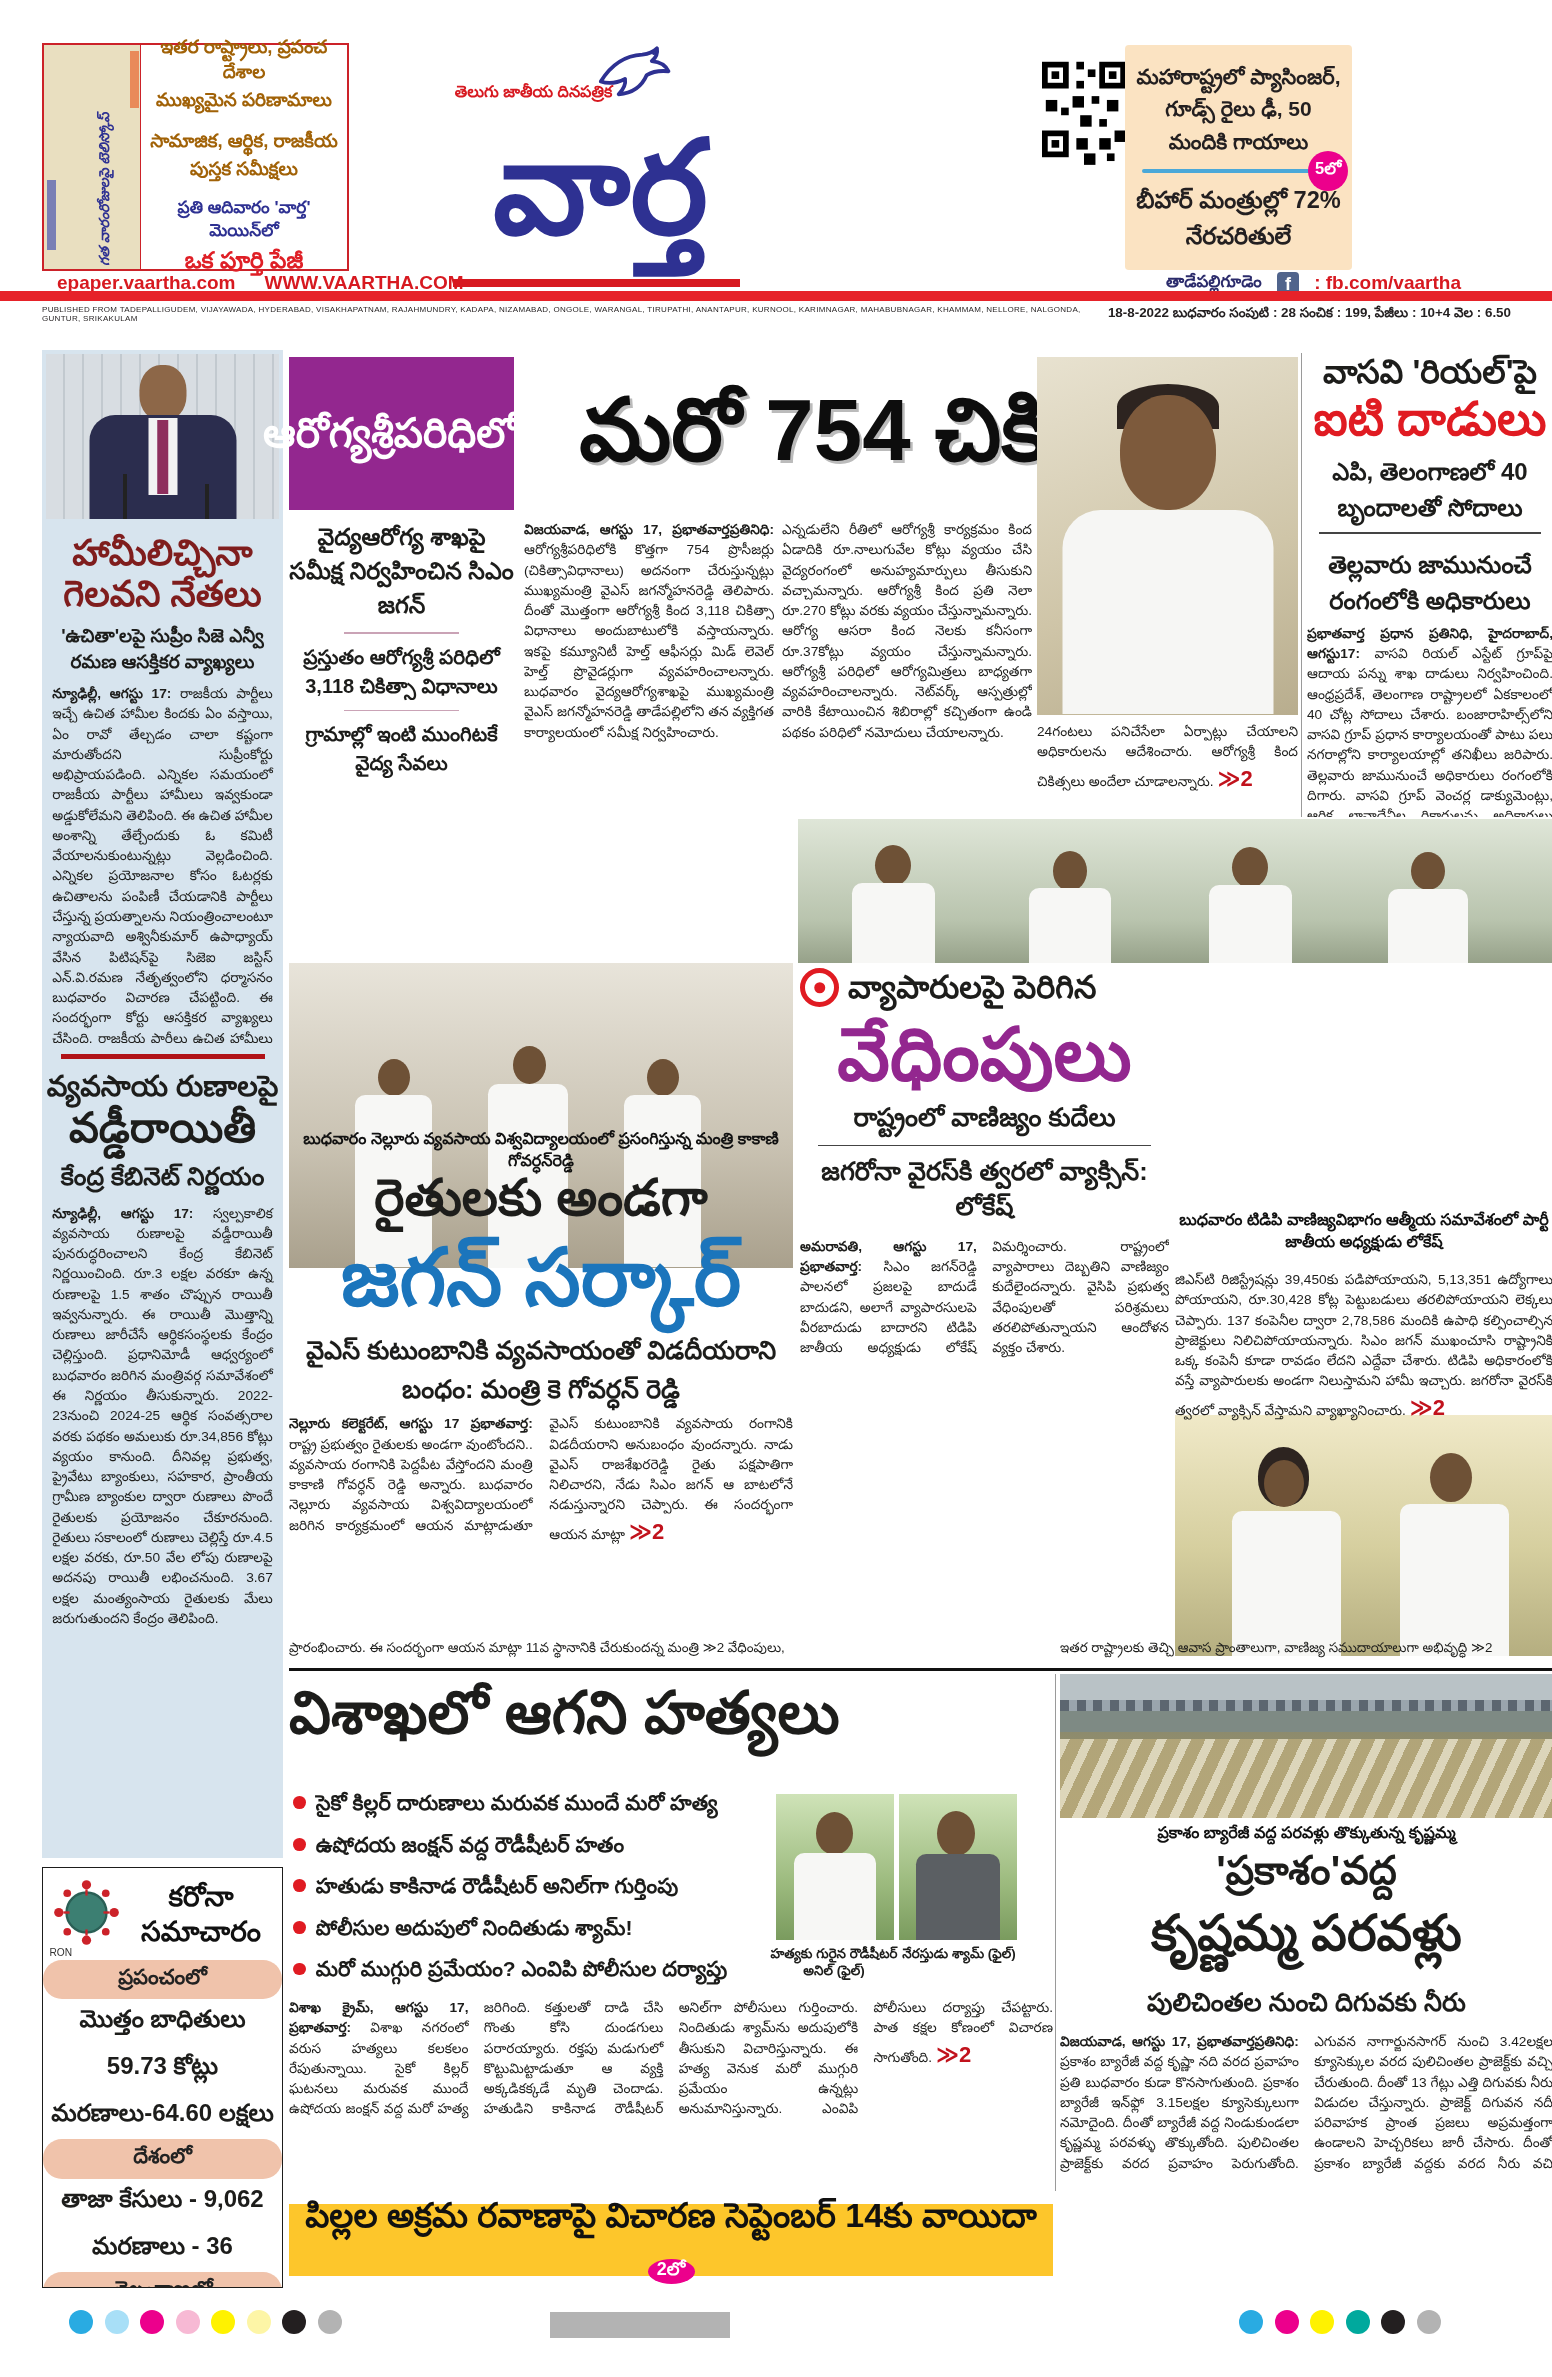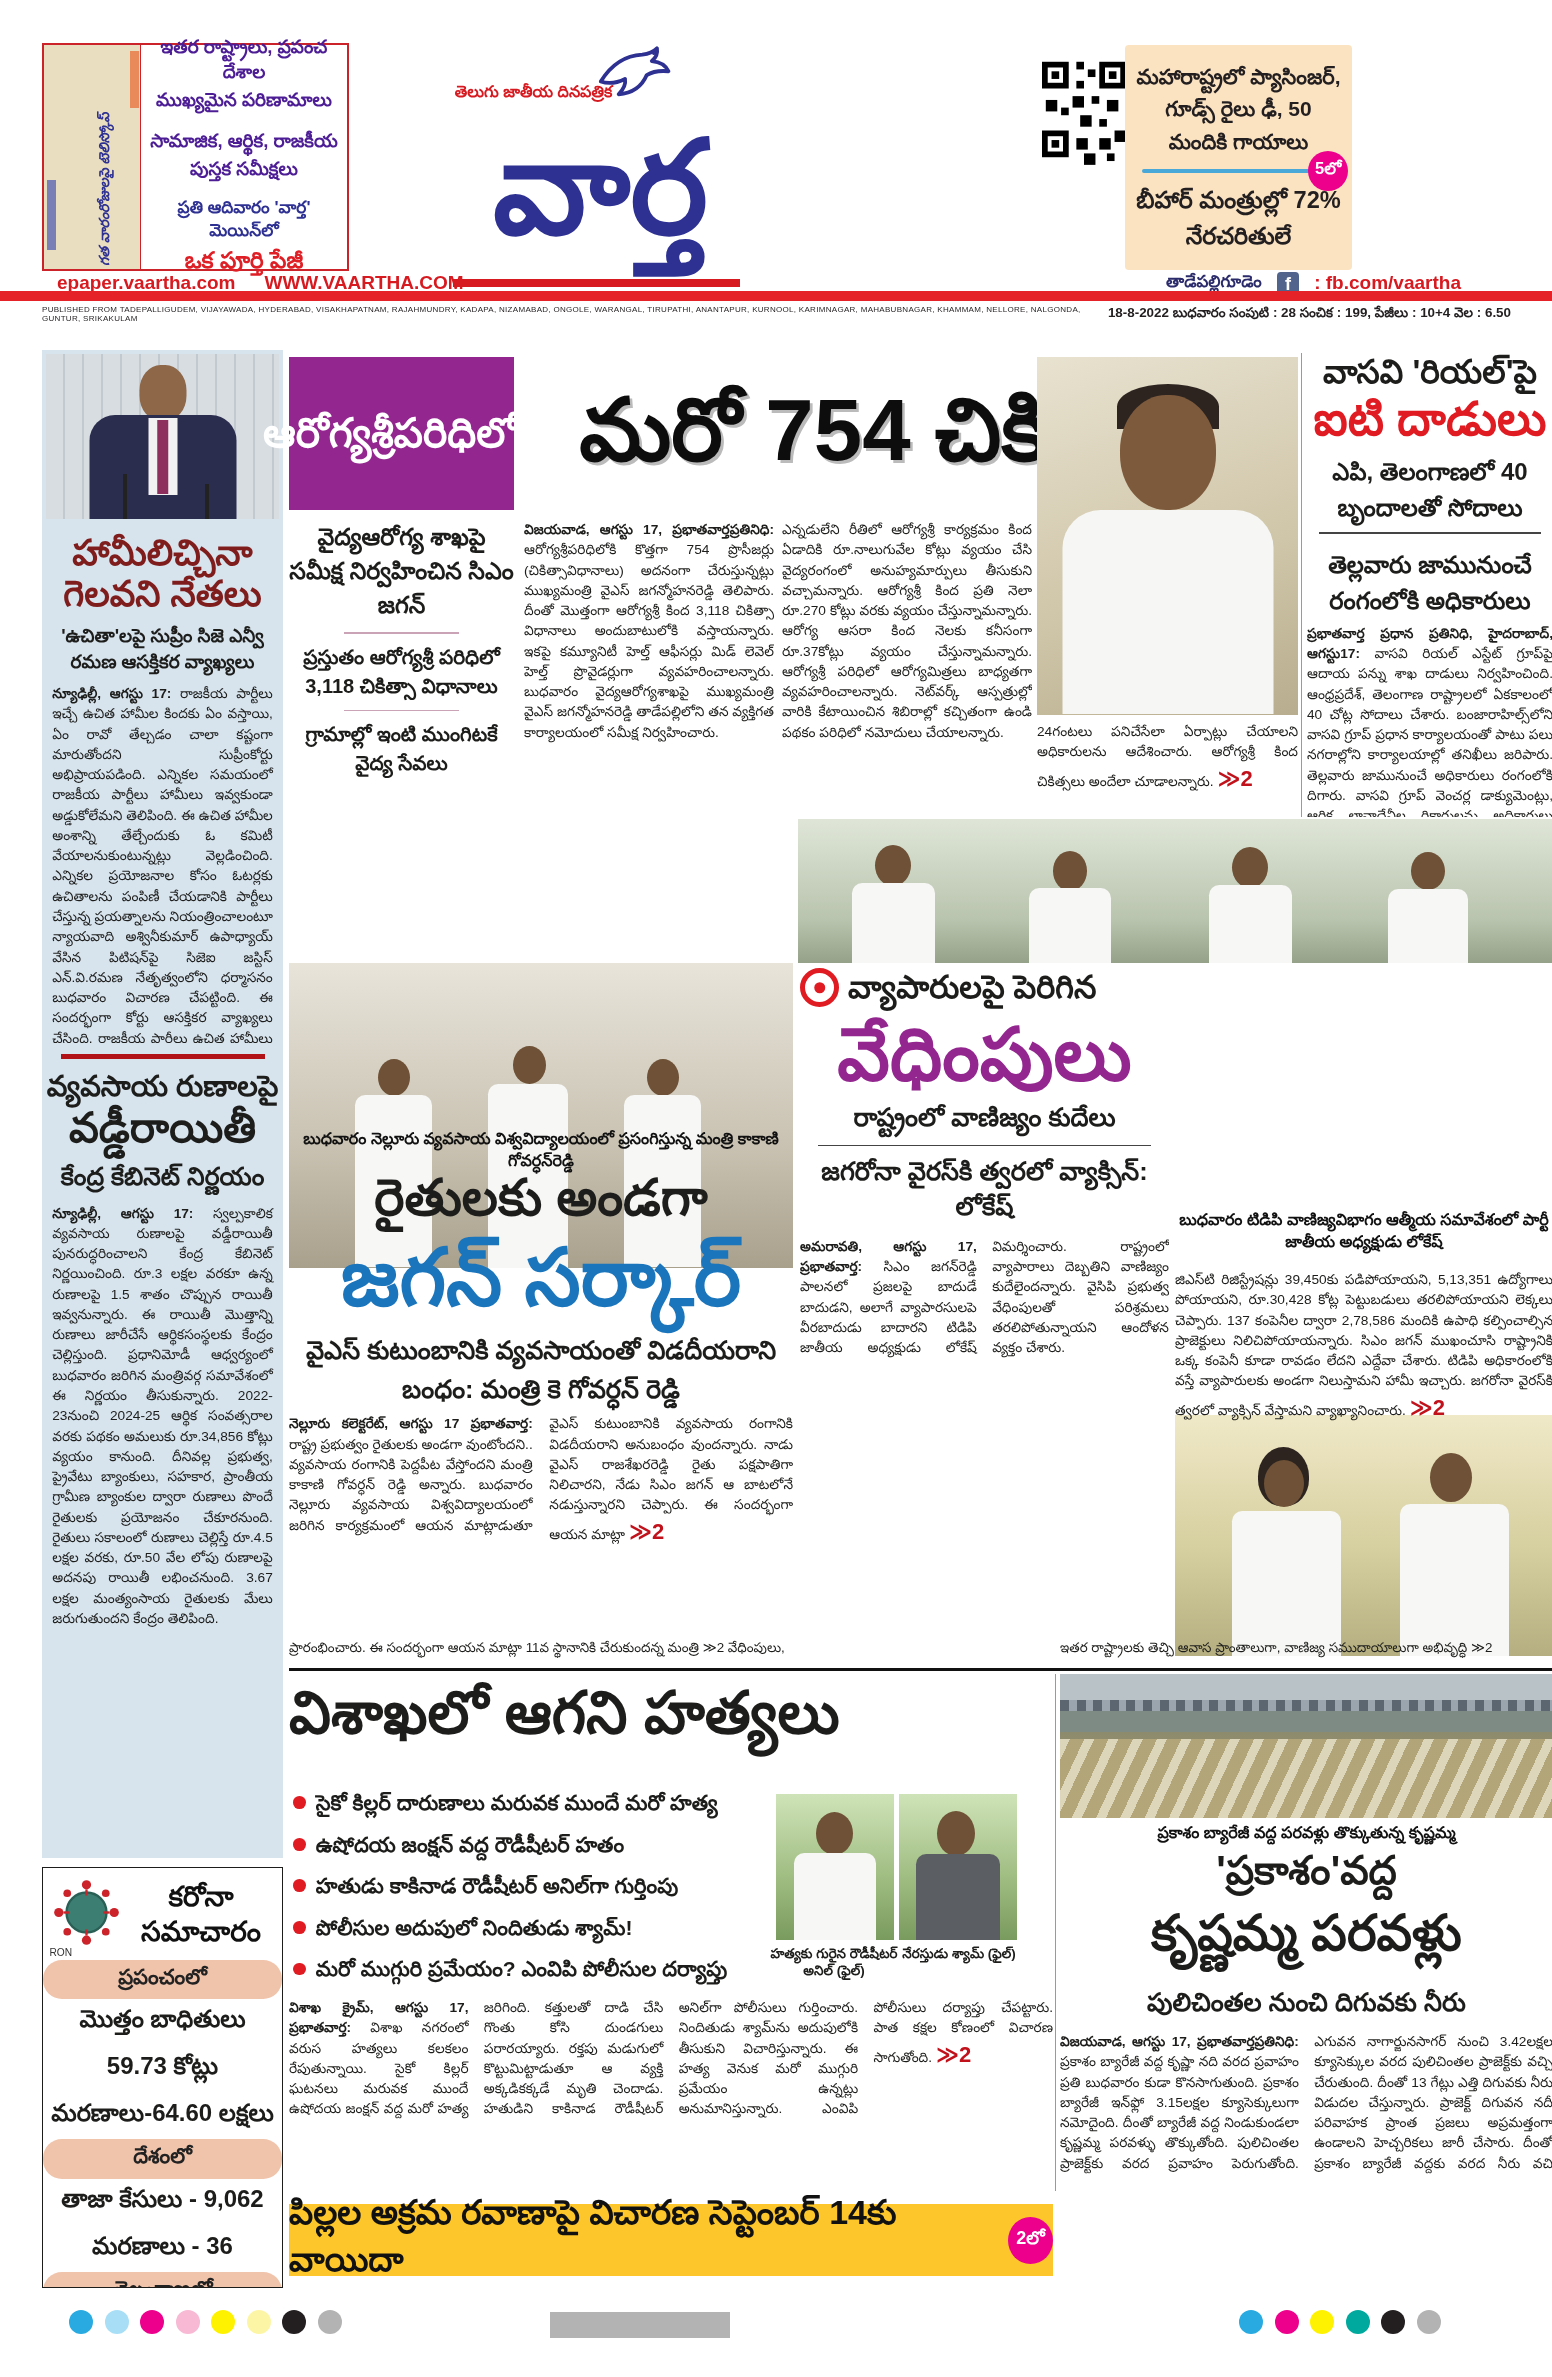--- a/index.html
+++ b/index.html
@@ -12,21 +12,21 @@
   
   .promo-box{left:42px;top:43px;width:303px;height:224px;border:2.6px solid #cc2229;display:flex;background:#fff;}
   .promo-left{width:96px;background:#e9dfc0;position:relative;overflow:hidden;border-right:1.9px solid #cc2229;}
   .promo-vtitle{position:absolute;left:11.5px;bottom:3.8px;transform:rotate(-90deg);transform-origin:left bottom;
       font-size:40px;font-weight:900;color:#df1f26;white-space:nowrap;letter-spacing:1.3px;}
   .promo-vsub{position:absolute;left:72px;bottom:2.6px;transform:rotate(-90deg);transform-origin:left bottom;
       font-size:14px;font-weight:bold;color:#2e3192;white-space:nowrap;font-style:italic;}
   .promo-deco1{position:absolute;right:1.3px;top:6.4px;width:9px;height:57px;background:#e98a5a;}
   .promo-deco2{position:absolute;left:2.6px;bottom:19px;width:9px;height:70px;background:#7a7fb5;}
   .promo-right{flex:1;display:flex;flex-direction:column;justify-content:center;align-items:center;padding:6.4px 5.1px;gap:3.8px;}
-  .promo-green{color:#4c1d95;font-weight:bold;font-size:18.5px;text-align:center;line-height:1.35;}
+  .promo-green{color:#a16207;font-weight:bold;font-size:18.5px;text-align:center;line-height:1.35;}
   .promo-div{width:128px;height:1.9px;background:#caa3b6;margin:3.8px 0;}
   .promo-blue{color:#2e3192;font-weight:bold;font-size:17px;text-align:center;}
   .promo-red{color:#df1f26;font-weight:900;font-size:23px;text-align:center;}
   .url-row{left:57px;top:271px;width:396px;height:23px;display:flex;gap:29px;align-items:center;}
   .url{color:#d71920;font-weight:900;font-size:19px;}
   .masthead{left:447px;top:37px;width:307px;height:255px;}
   .mast-tag{position:absolute;left:7.7px;top:46px;font-size:16px;font-weight:bold;color:#d71920;white-space:nowrap;}
   .mast-logo{position:absolute;left:0;top:61px;width:100%;text-align:center;font-size:131px;line-height:179px;
       font-weight:900;color:#2e3192;white-space:nowrap;}
   .dove{position:absolute;right:83px;top:6.4px;}
@@ -132,21 +132,21 @@
   .v-bullets{position:absolute;left:3.8px;top:116px;width:469px;list-style:none;margin:0;padding:0;}
   .v-bullets li{display:flex;align-items:flex-start;gap:10.2px;margin-bottom:15.3px;font-size:21px;font-weight:900;line-height:1.25;}
   .rdot{flex:0 0 auto;width:12.8px;height:12.8px;border-radius:50%;background:#e01b22;margin-top:6.4px;}
   .pphoto{position:absolute;top:120px;width:118px;height:146px;background:linear-gradient(180deg,#cfe3b8,#9dbb7f 60%,#7a9b5e);}
   .p-anil{left:487px;}
   .p-shyam{left:610px;}
   .pcap{position:absolute;top:271px;width:134px;font-size:13.4px;font-weight:bold;text-align:center;line-height:1.3;}
   .c-anil{left:478px;}
   .c-shyam{left:603px;}
   .v-body{position:absolute;left:0;top:324px;width:100%;height:189px;column-count:4;column-gap:15.3px;}
-  .yellow{left:289px;top:2204px;width:764px;height:72px;background:#fdc62b;display:flex;align-items:center;justify-content:center;gap:16.6px;}
+  .yellow{left:289px;top:2204px;width:764px;height:72px;background:#fdc62b;display:flex;align-items:center;justify-content:center;gap:16.6px;flex-direction:column;}
   .yellow-t{font-size:34px;font-weight:900;color:#111;}
   .badge2{width:47px;height:47px;border-radius:50%;background:#ec008c;color:#fff;font-weight:bold;font-size:18px;
       display:flex;align-items:center;justify-content:center;}
   
   .barrage{left:1060px;top:1674px;width:493px;height:517px;}
   .b-photo{position:absolute;left:0;top:0;width:493px;height:144px;overflow:hidden;
       background:linear-gradient(180deg,#b9c2c6 0 18%,#8e9aa0 18% 26%,#7e8a84 26% 40%,#8d8b6d 40%,#a3966b);}
   .foam{position:absolute;left:0;bottom:0;width:100%;height:55%;
       background:repeating-linear-gradient(115deg,#e9e2c8 0 9px,#b7a97b 9px 22px);opacity:.85;}
   .bridge{position:absolute;left:0;top:18%;width:100%;height:8%;background:repeating-linear-gradient(90deg,#5c6670 0 9px,#9aa5ad 9px 16.6px);}

